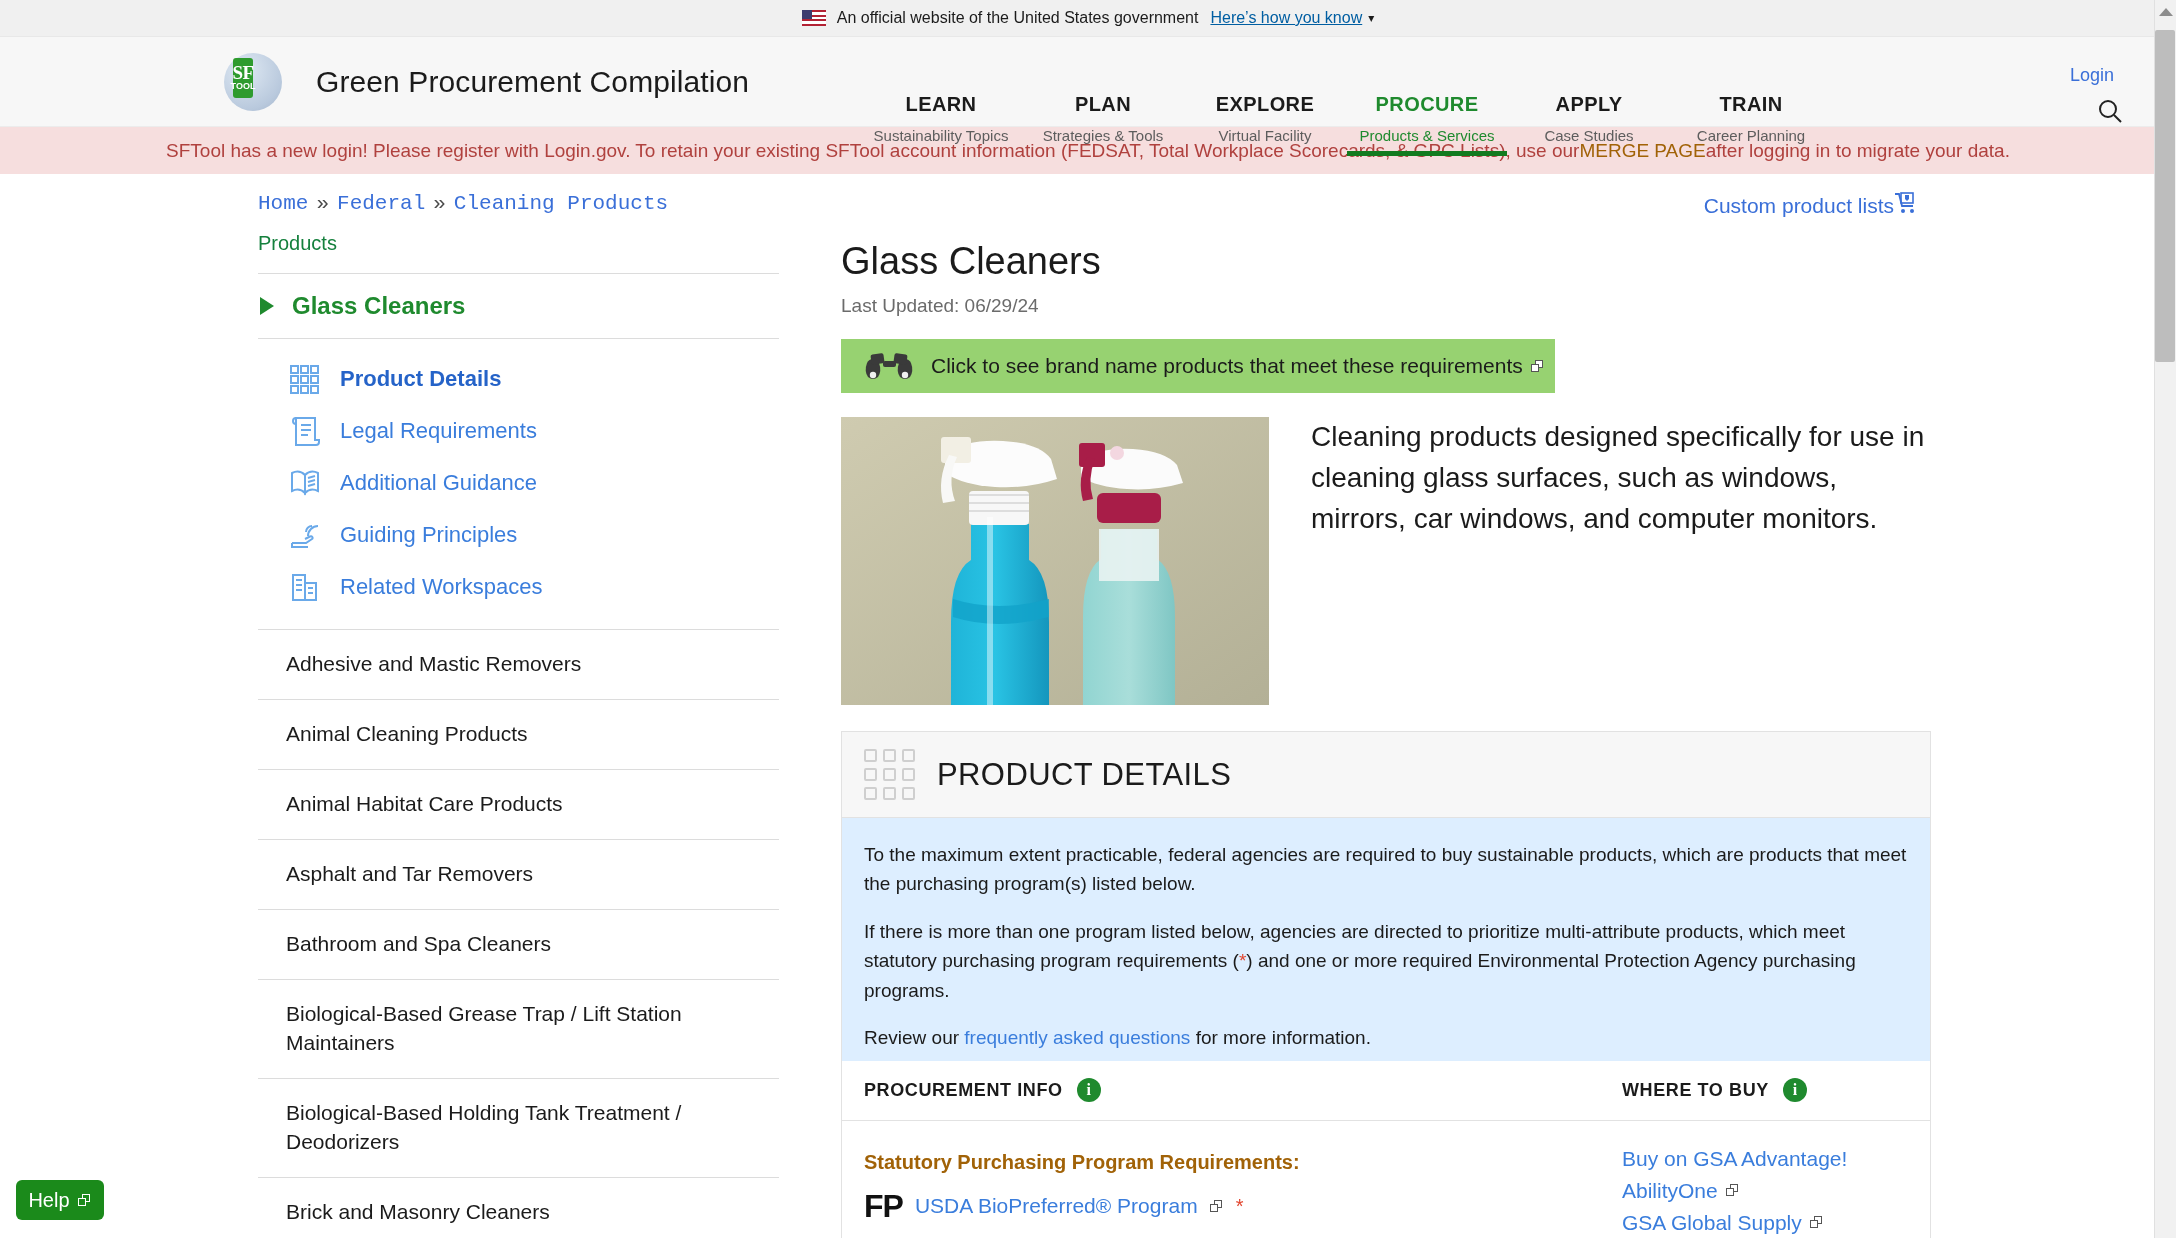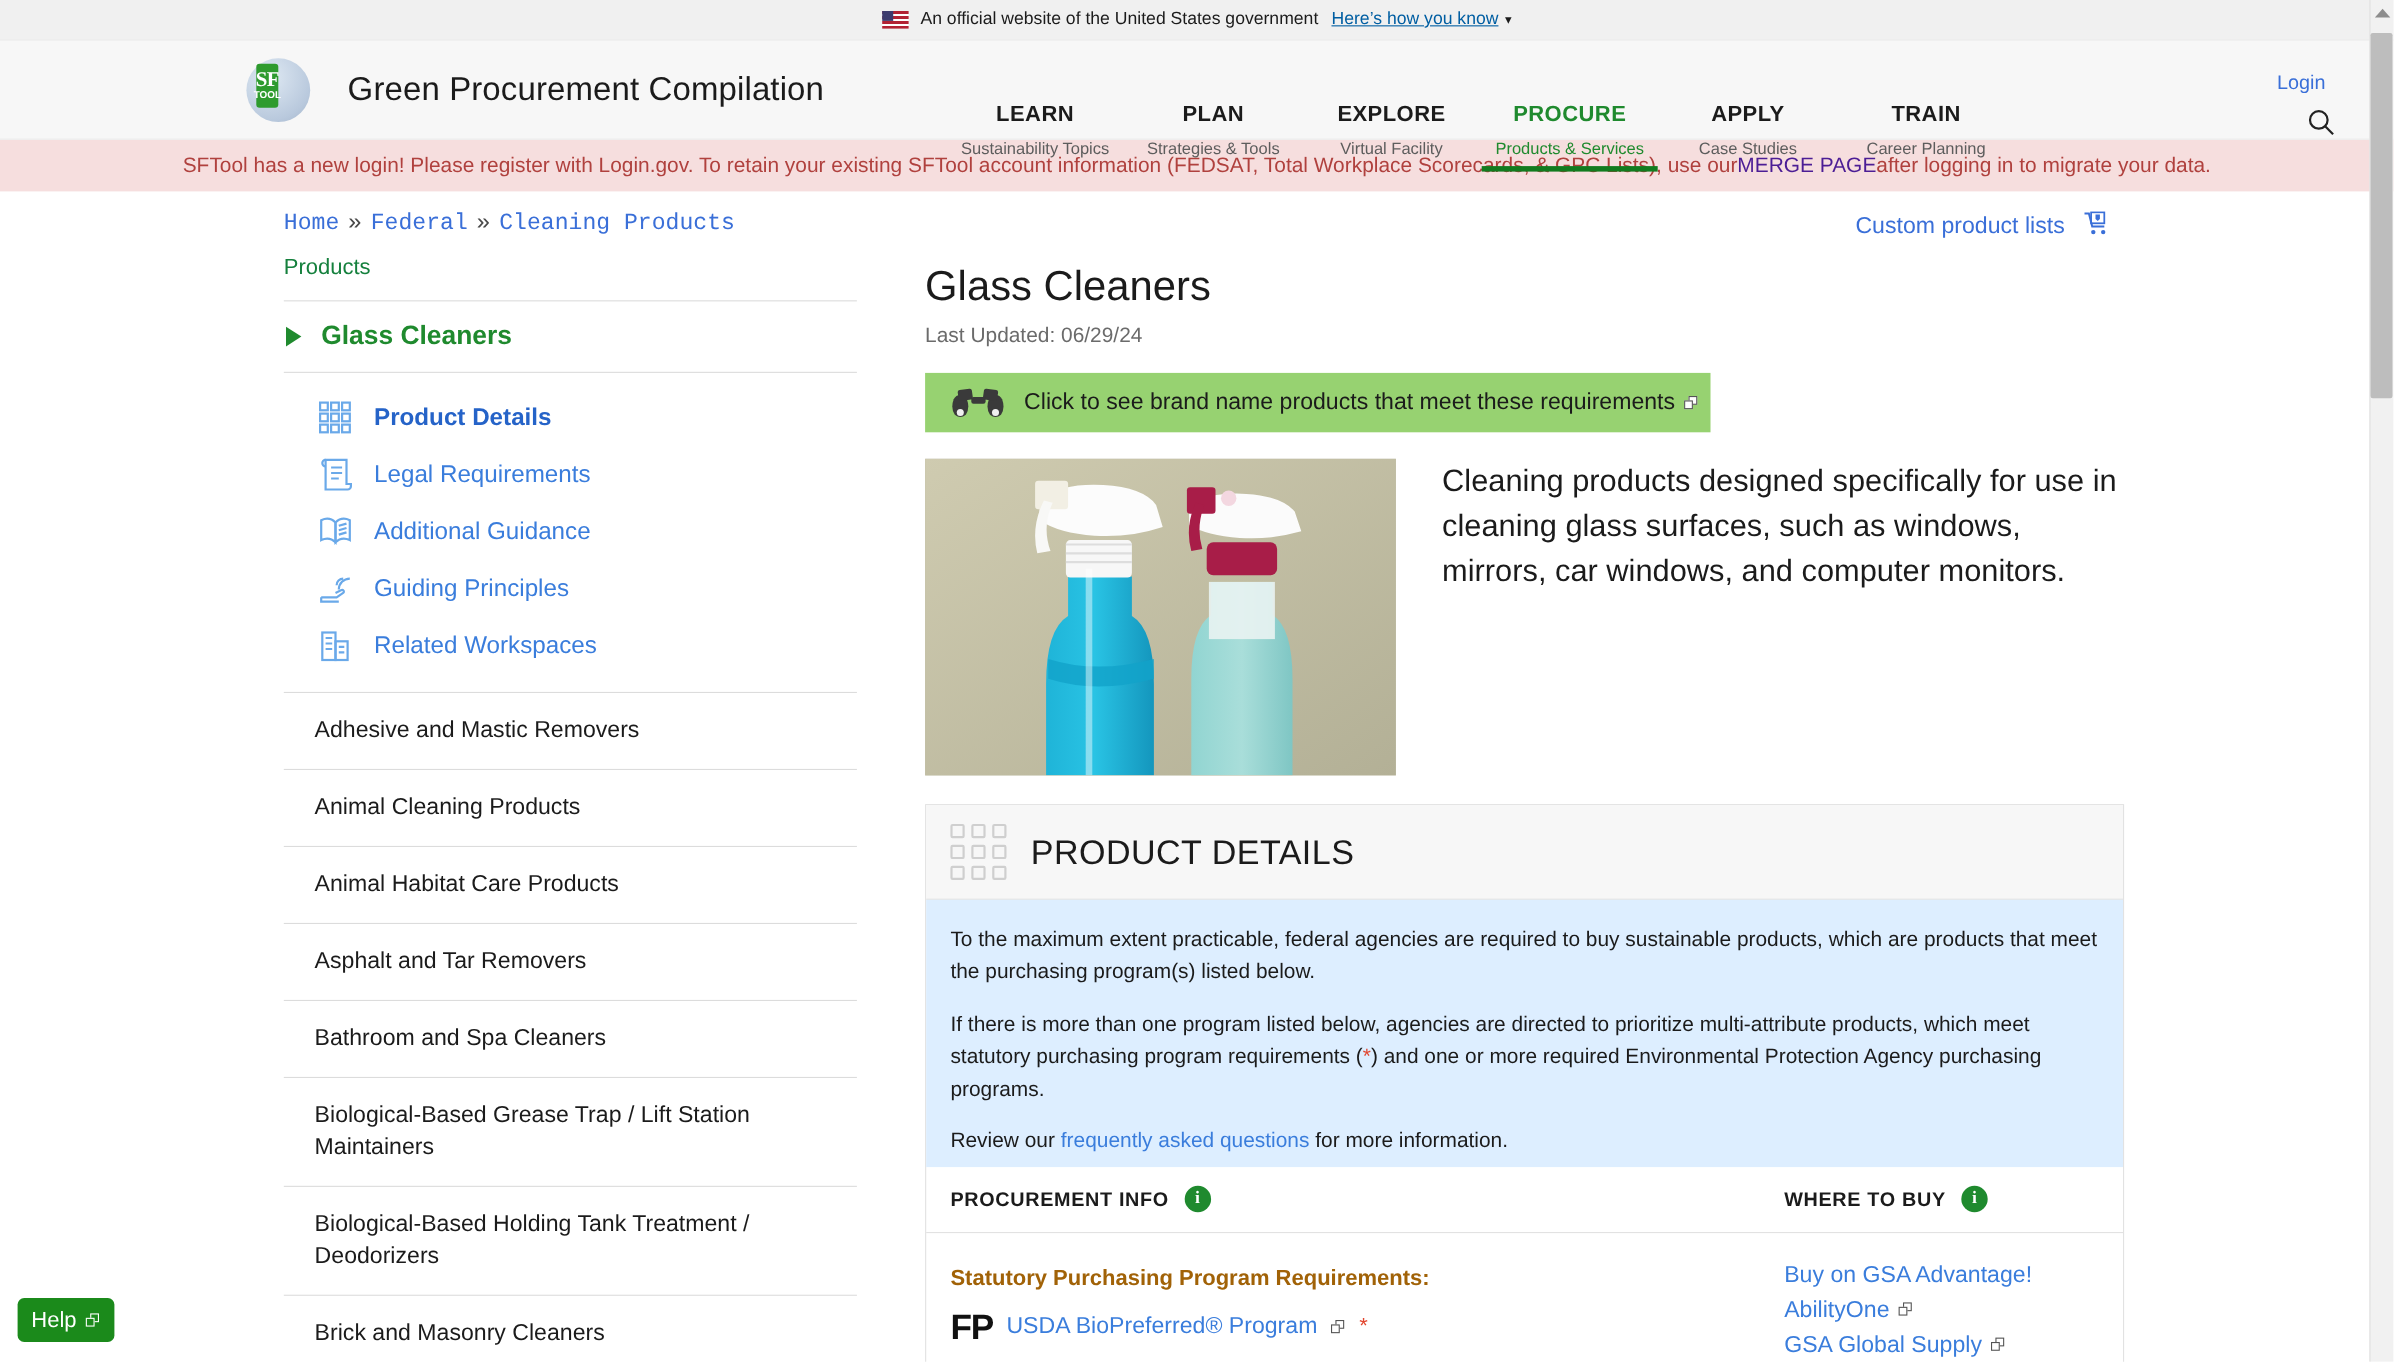--- a/index.html
+++ b/index.html
@@ -53,28 +53,28 @@
   .nav-underline { position:absolute; left:50%; transform:translateX(-50%); bottom:-12px; width:160px; height:5px; background:#127b1f; }
 
   .login-link { position:absolute; right: 62px; top: 28px; font-size:18px; color:#3a6fd8; cursor:pointer;}
   .search-btn { position:absolute; right: 52px; top: 60px; width:28px; height:28px; cursor:pointer;}
 
   
   .alert-bar {
     height: 47px; background:#f6dede; display:flex; align-items:center; justify-content:center;
     font-size: 19px; color:#b0413e;
   }
-  .alert-bar a { color:#4c1d95; text-decoration:none; }
+  .alert-bar a { color:#a16207; text-decoration:none; }
 
   
   .crumb-row { position:relative; height: 58px; }
   .crumbs { position:absolute; left: 258px; top: 18px; font-size: 21px; color:#3a6fd8;font-family:Liberation Mono, monospace; }
   .crumbs a { color:#3a6fd8; text-decoration:none; cursor:pointer; }
   .crumbs .sep { color:#4a4a4a; margin: 0 8px; }
-  .cpl { position:absolute; right: 258px; top: 18px; font-size: 21px; color:#3a6fd8; display:flex; align-items:center; gap:17px; cursor:pointer;}
+  .cpl { position:absolute; right: 258px; top: 18px; font-size: 21px; color:#3a6fd8; display:flex; align-items:center; gap:0; cursor:pointer;}
 
   
   .content { display:flex; position:relative; padding-left: 258px; padding-right: 50px; }
   .sidebar { width: 521px; flex: none; }
   .side-title { font-size: 20px; color:#15803d; font-weight:400; padding-bottom: 18px; border-bottom:1px solid #dcdcdc;}
   .cat-row { display:flex; align-items:center; padding: 18px 0 18px 0; border-bottom:1px solid #dcdcdc; }
   .cat-arrow { width:0;height:0;border-left:14px solid #1f8a2e;border-top:9px solid transparent;border-bottom:9px solid transparent;margin-right:18px;margin-left:2px;}
   .cat-name { font-size:24px; color:#1f8a2e; font-weight:700; cursor:pointer;}
   .sub-list { padding: 14px 0 16px 0; border-bottom:1px solid #dcdcdc;}
   .sub-item { display:flex; align-items:center; padding: 9px 0 9px 28px; cursor:pointer;}

